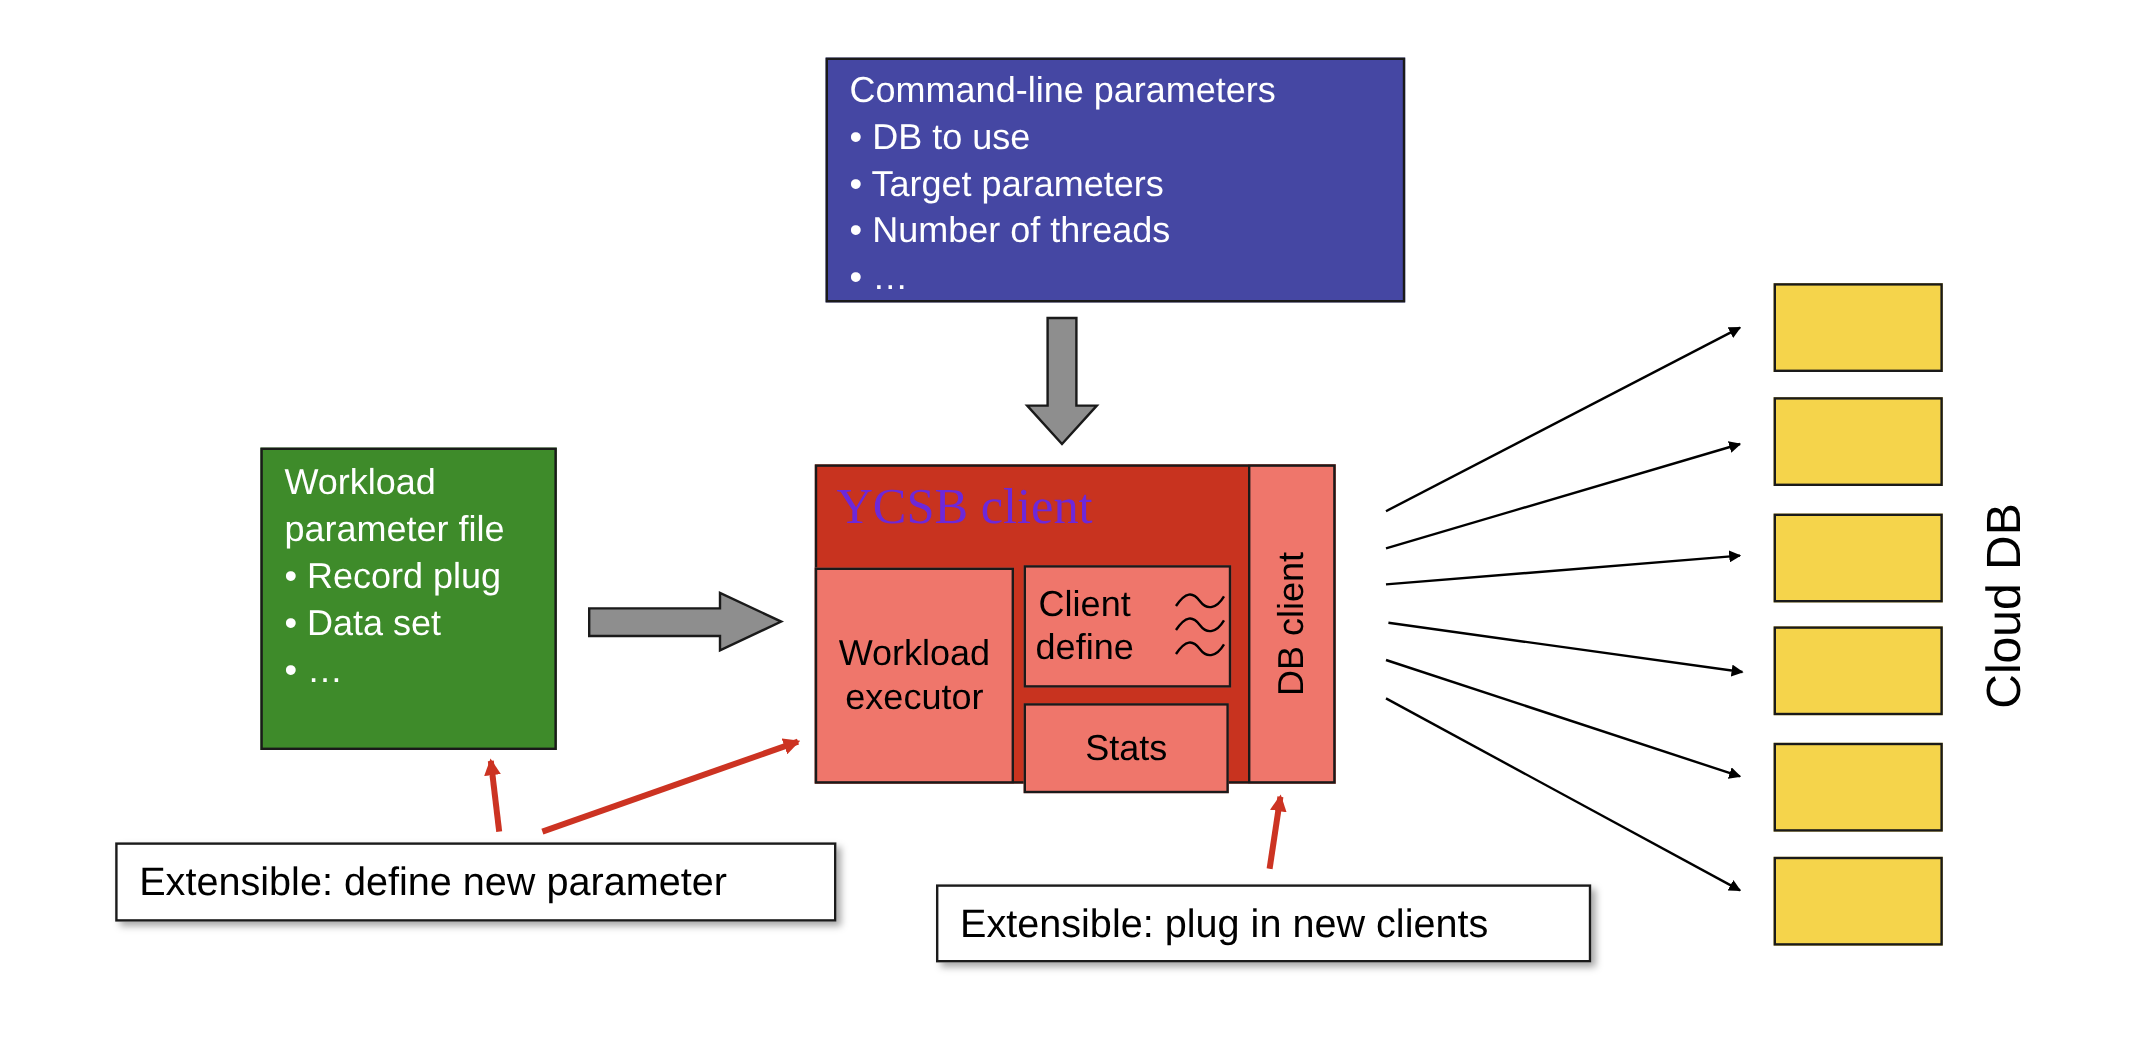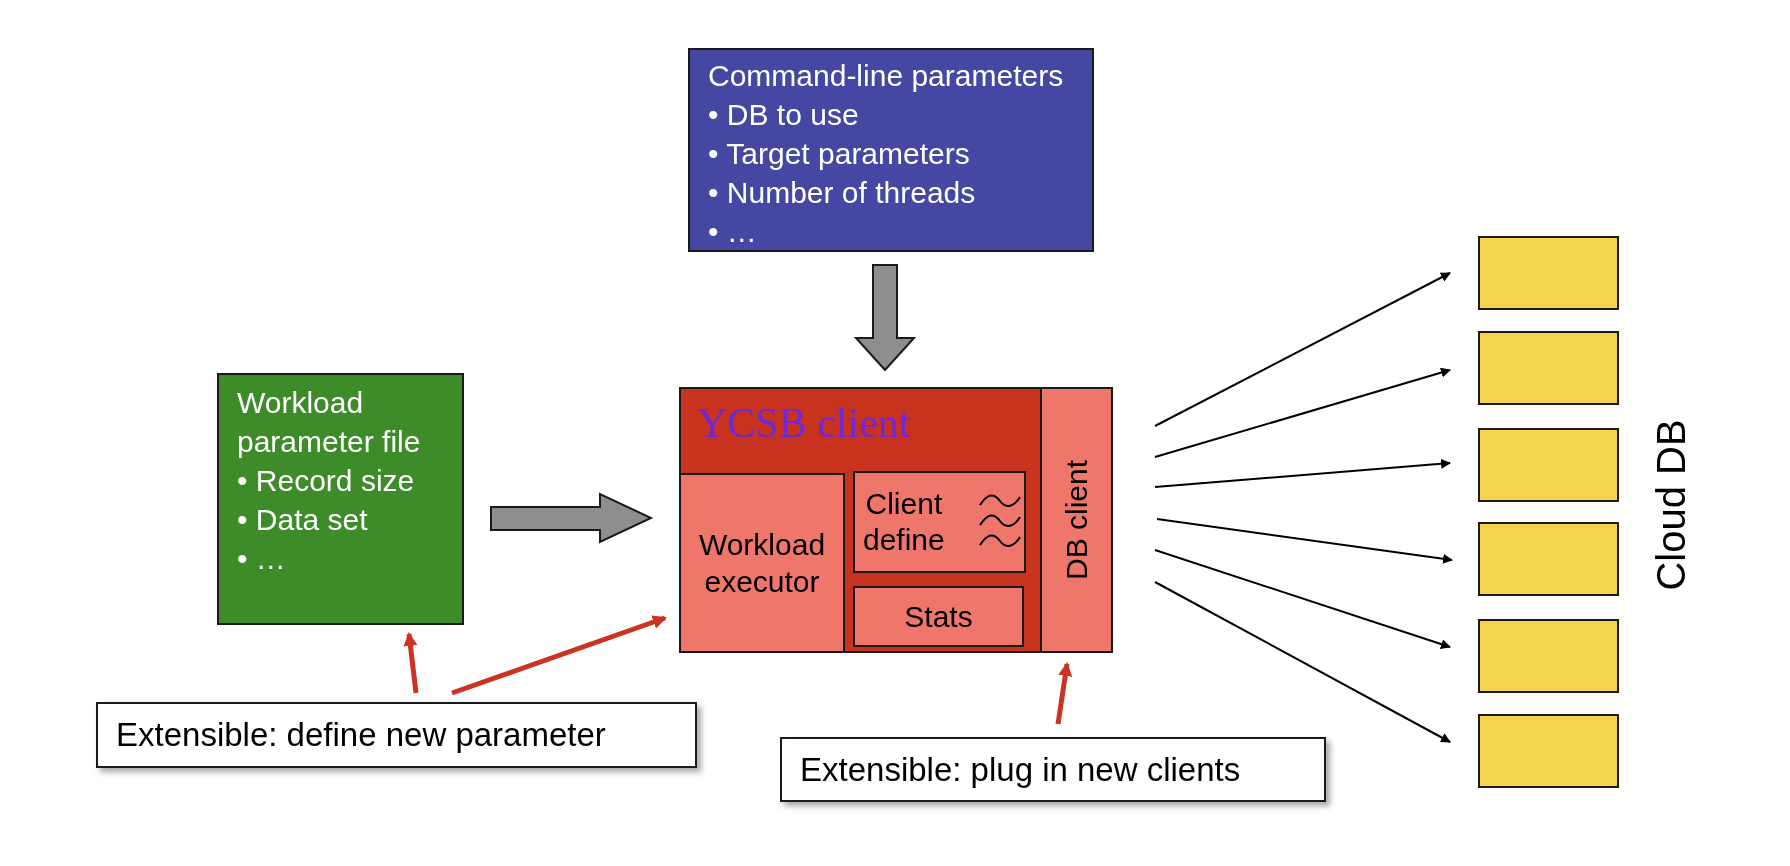--- a/index.html
+++ b/index.html
@@ -1,26 +1,26 @@
 <!DOCTYPE html>
 <html><head>
 <meta charset="utf-8">
 <style>
   html,body{margin:0;padding:0;background:#fff;}
   body{width:1790px;height:866px;position:relative;overflow:hidden;font-family:"Liberation Sans",sans-serif;}
   .abs{position:absolute;box-sizing:border-box;}
-  .box-blue{left:688px;top:48px;width:406px;height:204px;background:#4547a3;border:2px solid #1a1a1a;color:#fff;padding:6px 0 0 18px;font-size:30px;line-height:39px;}
+  .box-blue{left:688px;top:48px;width:483px;height:204px;background:#4547a3;border:2px solid #1a1a1a;color:#fff;padding:6px 0 0 18px;font-size:30px;line-height:39px;}
   .box-green{left:217px;top:373px;width:247px;height:252px;background:#3e8b2a;border:2px solid #1a1a1a;color:#fff;padding:8px 0 0 18px;font-size:30px;line-height:39px;}
   .line{display:block;white-space:nowrap;}
   .ycsb{left:679px;top:387px;width:434px;height:266px;background:#c8331f;border:2px solid #1a1a1a;}
   .ycsb-title{left:697px;top:397px;color:#6d28d9;font-size:42px;line-height:52px;font-family:Liberation Serif, serif;}
   .sub{background:#ef766b;border:2px solid #1a1a1a;color:#000;display:flex;align-items:center;justify-content:center;text-align:center;}
   .workload-exec{left:679px;top:473px;width:166px;height:180px;font-size:30px;line-height:37px;}
   .client-threads{left:853px;top:471px;width:173px;height:102px;font-size:30px;line-height:36px;justify-content:space-between;padding-left:8px;}
-  .stats{left:853px;top:586px;width:171px;height:61px;font-size:30px;}
+  .stats{left:853px;top:586px;width:171px;height:75px;font-size:30px;}
   .dbclient{left:1040px;top:387px;width:73px;height:266px;}
   .dbclient-label{left:1077px;top:520px;transform:translate(-50%,-50%) rotate(-90deg);font-size:30px;white-space:nowrap;color:#000;}
   .yellow{left:1478px;width:141px;height:74px;background:#f5d44b;border:2px solid #1a1a1a;}
   .cloud-label{left:1671px;top:505px;transform:translate(-50%,-50%) rotate(-90deg);font-size:40px;white-space:nowrap;color:#000;}
   .ext{background:#fff;border:2px solid #1a1a1a;box-shadow:4px 4px 6px rgba(0,0,0,0.35);font-size:33px;color:#000;display:flex;align-items:center;padding-left:18px;}
   .ext-left{left:96px;top:702px;width:601px;height:66px;}
   .ext-right{left:780px;top:737px;width:546px;height:65px;}
   svg.overlay{position:absolute;left:0;top:0;}
 </style>
 </head>
@@ -58,21 +58,21 @@
   <span class="line">Command-line parameters</span>
   <span class="line">• DB to use</span>
   <span class="line">• Target parameters</span>
   <span class="line">• Number of threads</span>
   <span class="line">• …</span>
 </div>
 
 <div class="abs box-green">
   <span class="line">Workload</span>
   <span class="line">parameter file</span>
-  <span class="line">• Record size</span>
+  <span class="line">• Record plug</span>
   <span class="line">• Data set</span>
   <span class="line">• …</span>
 </div>
 
 <div class="abs ycsb"></div>
 <div class="abs ycsb-title">YCSB client</div>
 <div class="abs sub workload-exec">
   <div>
     <span class="line">Workload</span>
     <span class="line">executor</span>

